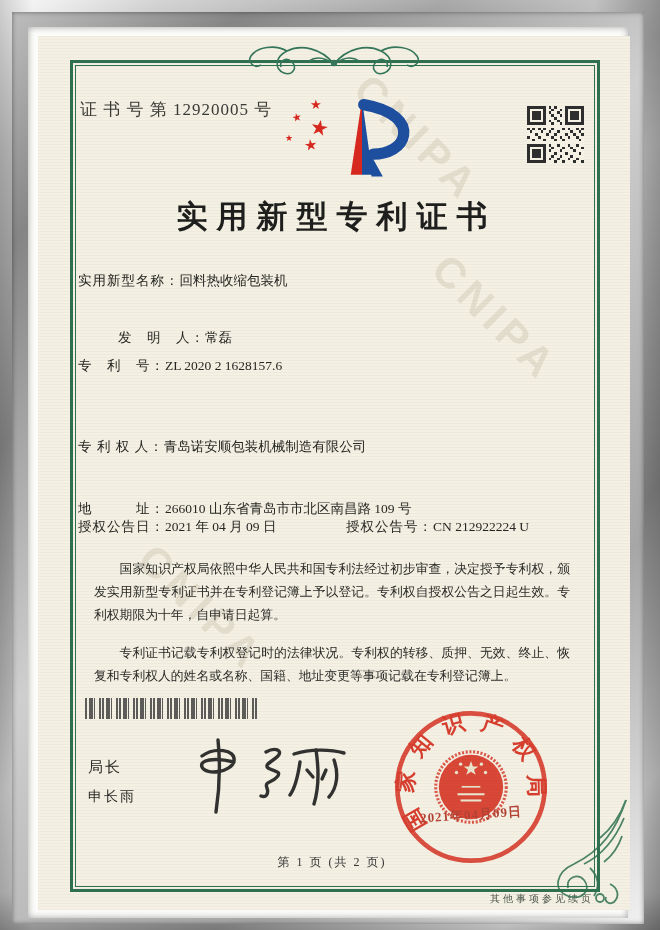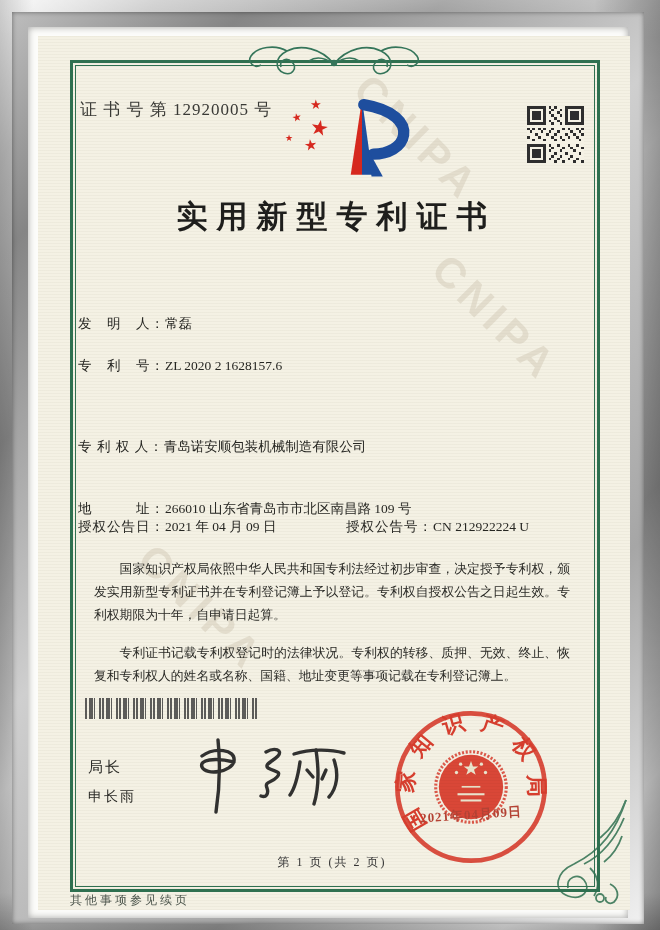--- a/index.html
+++ b/index.html
@@ -31,21 +31,21 @@
   .barcode{position:absolute;left:47px;top:662px;width:174px;height:21px;opacity:.82;background:repeating-linear-gradient(90deg,#3b3b3b 0 2px,transparent 2px 4px,#3b3b3b 4px 8px,transparent 8px 9px,#3b3b3b 9px 10px,transparent 10px 14px,#3b3b3b 14px 16px,transparent 16px 17px);}
   
   .signer-title{position:absolute;left:50px;top:722px;font-size:15px;color:#2a2a26;letter-spacing:2px;}
   .signer-name{position:absolute;left:50px;top:752px;font-size:14px;color:#2a2a26;letter-spacing:2px;}
   .signature{position:absolute;left:150px;top:698px;width:180px;height:86px;}
   
   .seal{position:absolute;left:350px;top:668px;width:166px;height:166px;mix-blend-mode:multiply;opacity:.92;}
   .seal-date{position:absolute;left:-6px;top:102px;width:178px;text-align:center;font-size:13px;font-weight:bold;color:#b8372a;letter-spacing:1px;transform:rotate(-4deg);}
   
   .page-info{position:absolute;left:32px;width:524px;top:818px;text-align:center;font-size:12px;color:#333;letter-spacing:2px;}
-  .continuation{position:absolute;left:32px;width:524px;top:856px;text-align:left;font-size:12px;color:#4c554c;letter-spacing:3px;}
+  .continuation{position:absolute;left:32px;width:524px;top:856px;text-align:right;font-size:10px;color:#4c554c;letter-spacing:3px;}
   .top-ornament{position:absolute;left:50%;top:4px;transform:translateX(-50%);width:210px;height:42px;}
   .corner-flourish{position:absolute;right:0px;bottom:2px;width:92px;height:112px;}
 </style>
 </head>
 <body>
 
 <div class="frame"></div>
 <div class="frame-shade"></div>
 <div class="frame-bevel"></div>
 <div class="mat"></div>
@@ -99,21 +99,24 @@
         <rect x="1" y="15" width="5" height="5" fill="#f4f1e4"></rect>
       <rect x="2" y="2" width="3" height="3"></rect>
         <rect x="16" y="2" width="3" height="3"></rect>
         <rect x="2" y="16" width="3" height="3"></rect>
       <path d="M8 0h1v1h-1zM10 0h1v1h-1zM9 1h1v1h-1zM12 1h1v1h-1zM8 2h1v1h-1zM11 2h1v1h-1zM9 3h1v1h-1zM12 3h1v1h-1zM10 4h1v1h-1zM8 5h1v1h-1zM11 5h1v1h-1zM9 6h1v1h-1zM12 6h1v1h-1zM0 8h1v1h-1zM2 8h1v1h-1zM4 8h1v1h-1zM6 8h1v1h-1zM9 8h1v1h-1zM13 8h1v1h-1zM15 8h1v1h-1zM18 8h1v1h-1zM20 8h1v1h-1zM1 9h1v1h-1zM5 9h1v1h-1zM8 9h1v1h-1zM11 9h1v1h-1zM16 9h1v1h-1zM19 9h1v1h-1zM3 10h1v1h-1zM7 10h1v1h-1zM10 10h1v1h-1zM14 10h1v1h-1zM17 10h1v1h-1zM20 10h1v1h-1zM0 11h1v1h-1zM4 11h1v1h-1zM9 11h1v1h-1zM12 11h1v1h-1zM15 11h1v1h-1zM18 11h1v1h-1zM2 12h1v1h-1zM6 12h1v1h-1zM10 12h1v1h-1zM13 12h1v1h-1zM19 12h1v1h-1zM8 14h1v1h-1zM11 14h1v1h-1zM15 14h1v1h-1zM18 14h1v1h-1zM9 15h1v1h-1zM13 15h1v1h-1zM16 15h1v1h-1zM20 15h1v1h-1zM8 16h1v1h-1zM12 16h1v1h-1zM17 16h1v1h-1zM10 17h1v1h-1zM14 17h1v1h-1zM19 17h1v1h-1zM9 18h1v1h-1zM12 18h1v1h-1zM16 18h1v1h-1zM8 19h1v1h-1zM11 19h1v1h-1zM15 19h1v1h-1zM18 19h1v1h-1zM10 20h1v1h-1zM13 20h1v1h-1zM17 20h1v1h-1zM20 20h1v1h-1z"></path>
     </g>
   </svg>
 
   <div class="title">实用新型专利证书</div>
 
-  <div class="field-row" style="top:279px;">
+  <div class="field-row" style="top:236px;">
+    <span class="lbl">实用新型名称：</span><span>回料热收缩包装机</span>
+  </div>
+  <div class="field-row" style="top:293px;margin-left:40px;">
     <span class="lbl">发　明　人：</span><span>常磊</span>
   </div>
   <div class="field-row" style="top:321px;">
     <span class="lbl">专　利　号：</span><span>ZL 2020 2 1628157.6</span>
   </div>
   <div class="field-row" style="top:402px;">
     <span class="lbl">专 利 权 人：</span><span>青岛诺安顺包装机械制造有限公司</span>
   </div>
   <div class="field-row" style="top:464px;">
     <span class="lbl">地　　　址：</span><span>266010 山东省青岛市市北区南昌路 109 号</span>

